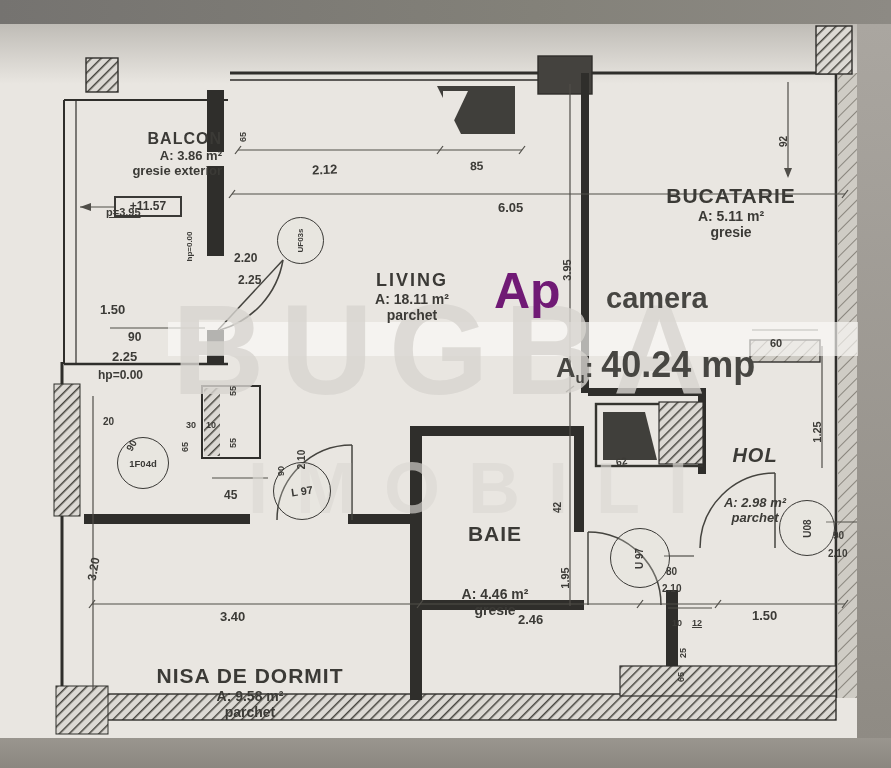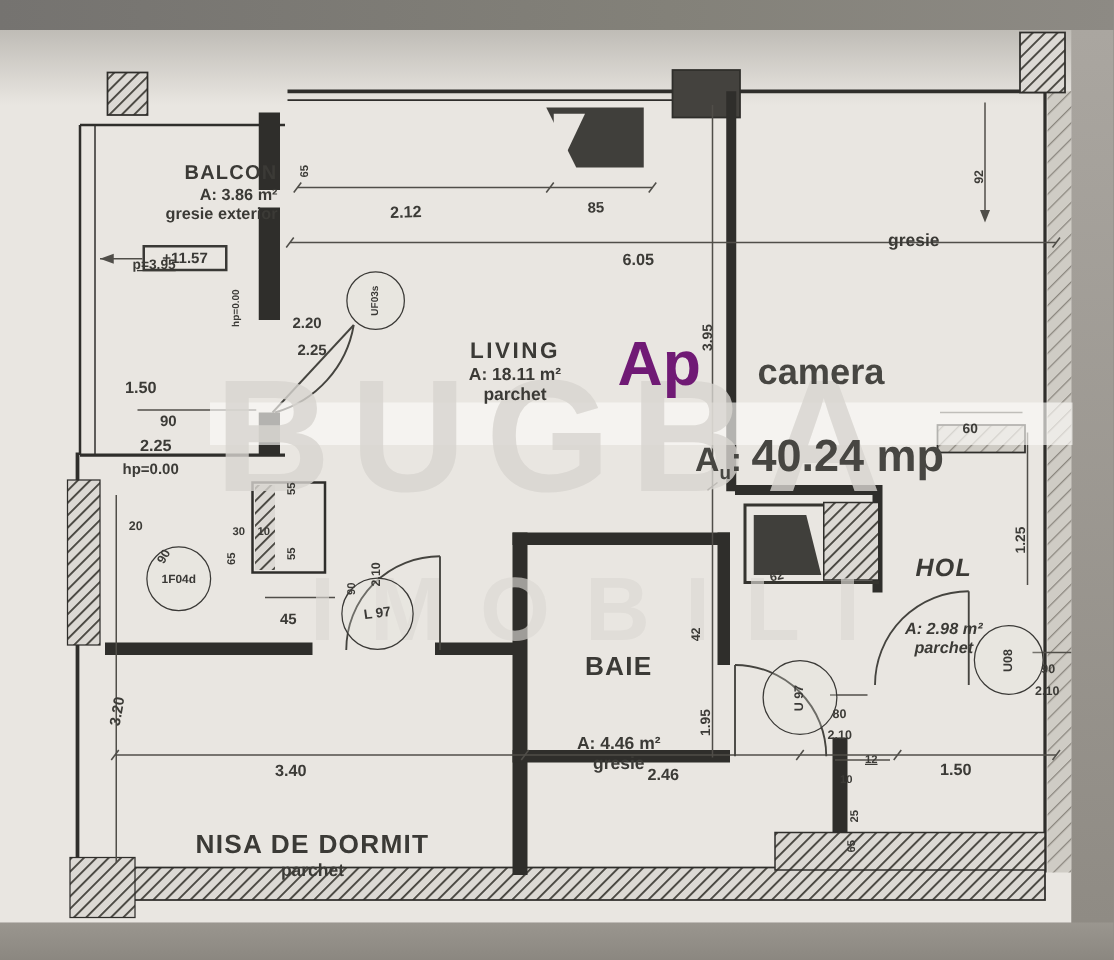--- a/index.html
+++ b/index.html
@@ -158,34 +158,37 @@
       <div class="nm" style="font-size:16px;">BALCON</div>
       <div class="ar" style="font-size:13px;">A: 3.86 m²</div>
       <div class="fl" style="font-size:13px;">gresie exterior</div>
     </div>
     <div class="room" style="left:332px;top:246px;width:160px;">
       <div class="nm" style="font-size:18px;letter-spacing:2px;">LIVING</div>
       <div class="ar" style="font-size:14px;">A: 18.11 m²</div>
       <div class="fl" style="font-size:14px;">parchet</div>
     </div>
     <div class="room" style="left:636px;top:160px;width:190px;">
+      <div class="nm" style="font-size:21px;">BUCATARIE</div>
+      <div class="ar" style="font-size:14px;">A: 5.11 m²</div>
       <div class="fl" style="font-size:14px;">gresie</div>
     </div>
     <div class="room" style="left:690px;top:420px;width:130px;font-style:italic;">
       <div class="nm" style="font-size:20px;">HOL</div>
       <div class="ar" style="font-size:13px;margin-top:28px;">A: 2.98 m²</div>
       <div class="fl" style="font-size:13px;">parchet</div>
     </div>
     <div class="room" style="left:420px;top:498px;width:150px;">
       <div class="nm" style="font-size:21px;">BAIE</div>
       <div class="ar" style="font-size:14px;margin-top:40px;">A: 4.46 m²</div>
       <div class="fl" style="font-size:14px;">gresie</div>
     </div>
     <div class="room" style="left:120px;top:612px;width:260px;">
       <div class="nm" style="font-size:21px;margin-top:28px;">NISA DE DORMIT</div>
+      <div class="ar" style="font-size:14px;">A: 9.58 m²</div>
       <div class="fl" style="font-size:14px;">parchet</div>
     </div>
 
     <div class="big" style="left:494px;top:238px;font-size:50px;color:#701a75;">Ap</div>
     <div class="big" style="left:606px;top:258px;font-size:29px;">camera</div>
     <div class="big" style="left:556px;top:320px;font-size:27px;">
       <span>A</span><sub style="font-size:15px;">u</sub><span>:</span>
       <span style="font-size:36px;">40.24 mp</span>
     </div>
 
@@ -235,21 +238,21 @@
         <span class="dim" style="left: 126px; top: 416px; font-size: 10px; transform: rotate(-60deg);">90</span>
         <span class="dim" style="left: 224px; top: 464px; font-size: 12px;">45</span>
         <span class="dim" style="left: 276px; top: 442px; font-size: 9px; transform: rotate(-90deg);">90</span>
         <span class="dim" style="left: 292px; top: 430px; font-size: 10px; transform: rotate(-90deg);">2.10</span>
         <span class="dim" style="left: 552px; top: 478px; font-size: 10px; transform: rotate(-90deg);">42</span>
         <span class="dim" style="left: 616px; top: 432px; font-size: 10px; transform: rotate(-12deg);">62</span>
         <span class="dim" style="left: 518px; top: 588px; font-size: 13px;">2.46</span>
         <span class="dim" style="left: 220px; top: 585px; font-size: 13px;">3.40</span>
         <span class="dim" style="left: 752px; top: 584px; font-size: 13px;">1.50</span>
         <span class="dim" style="left: 672px; top: 594px; font-size: 9px;">10</span>
-        <span class="dim" style="left: 692px; top: 578px; font-size: 9px; text-decoration: underline;">12</span>
+        <span class="dim" style="left: 692px; top: 594px; font-size: 9px; text-decoration: underline;">12</span>
         <span class="dim" style="left: 678px; top: 624px; font-size: 9px; transform: rotate(-90deg);">25</span>
         <span class="dim" style="left: 676px; top: 648px; font-size: 9px; transform: rotate(-90deg);">65</span>
         <span class="dim" style="left: 666px; top: 542px; font-size: 10px;">80</span>
         <span class="dim" style="left: 662px; top: 559px; font-size: 10px;">2.10</span>
         <span class="dim" style="left: 833px; top: 506px; font-size: 10px;">90</span>
         <span class="dim" style="left: 828px; top: 524px; font-size: 10px;">2.10</span>
       </div>
   </div>
 </div>
 

